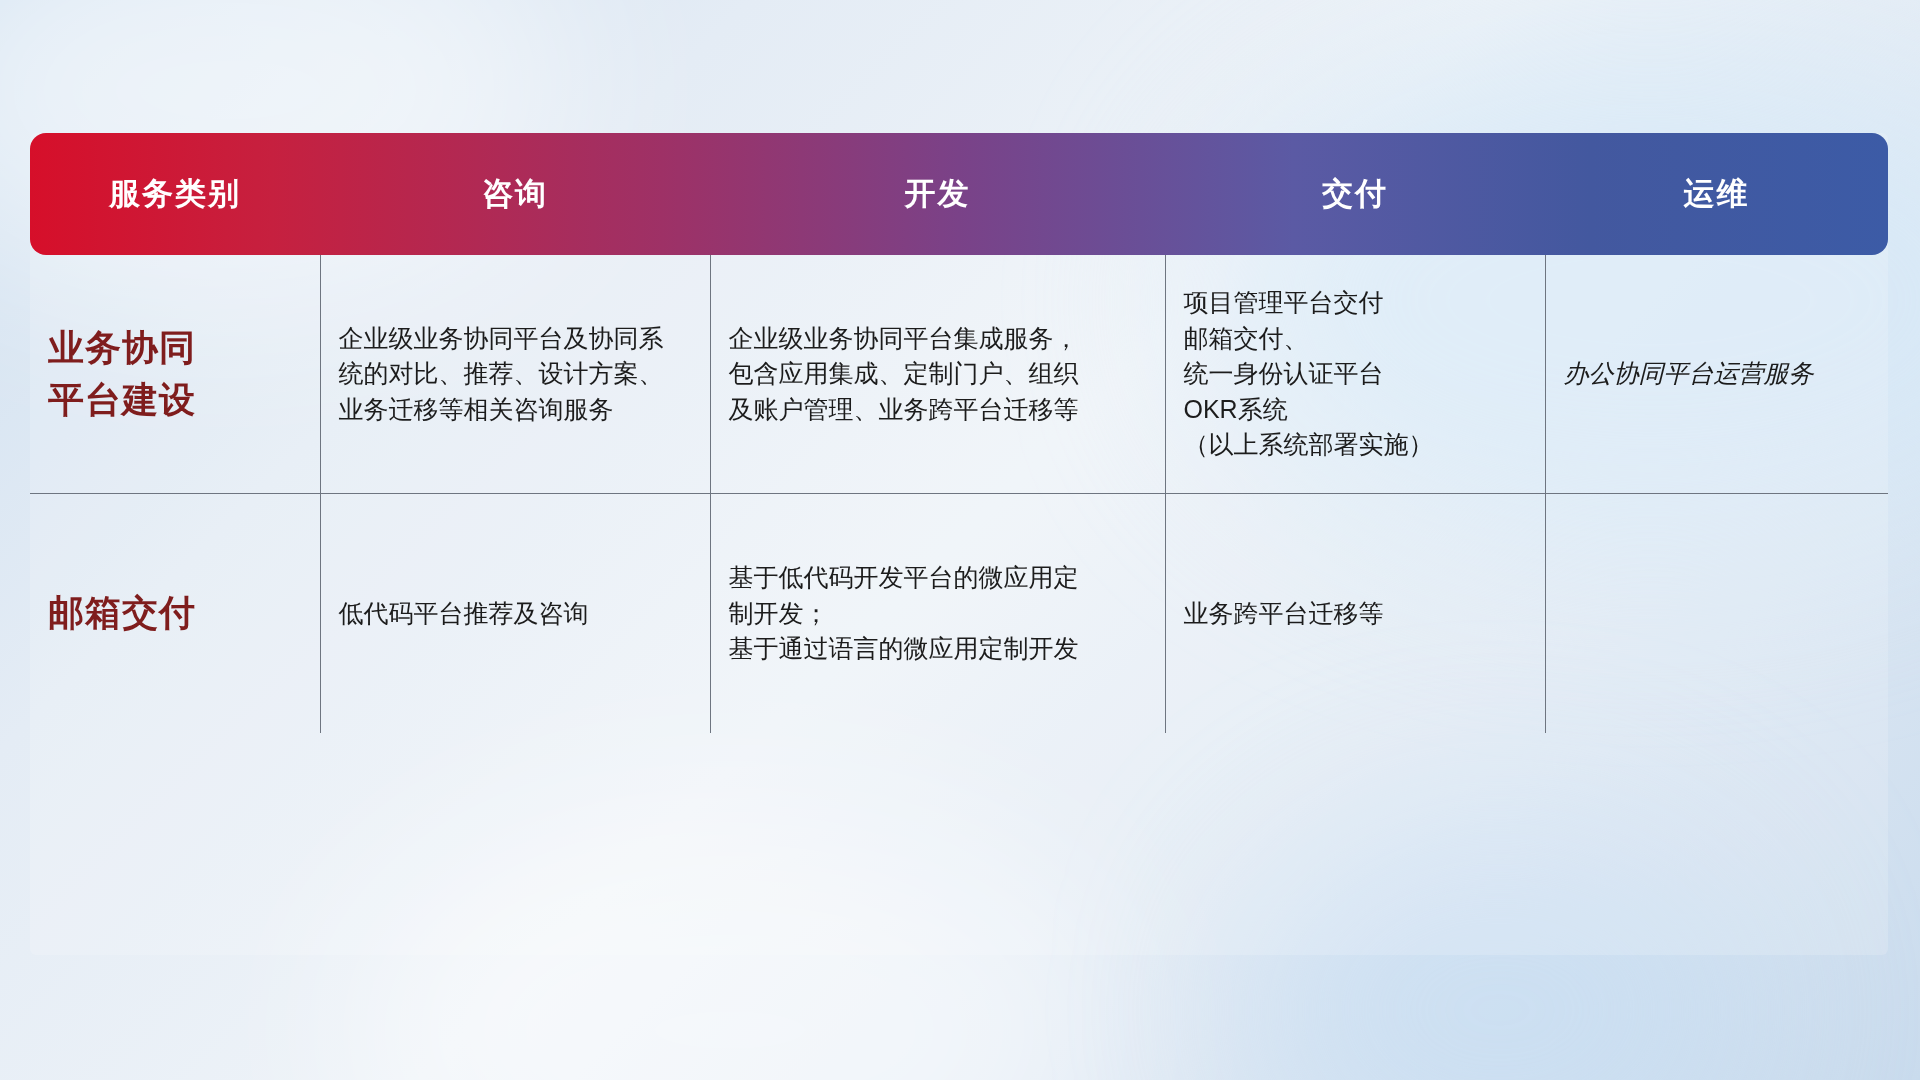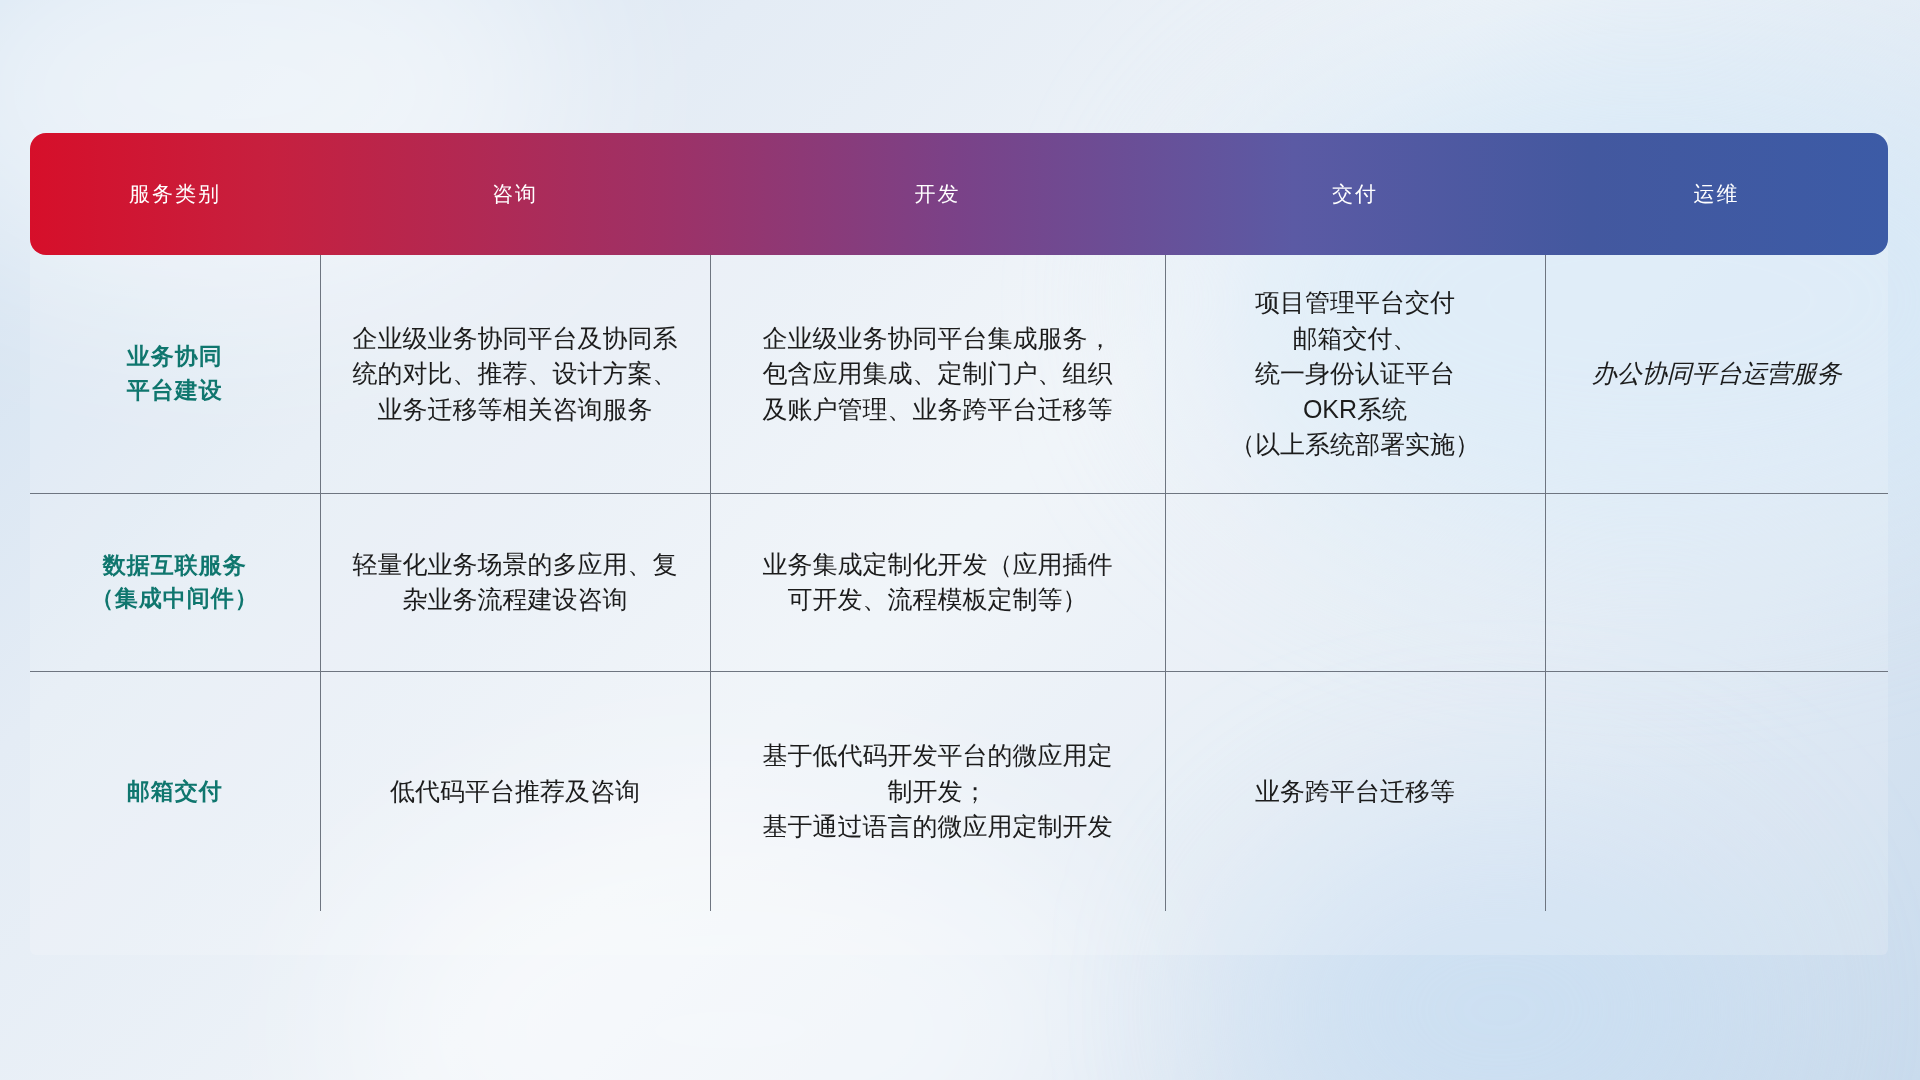--- a/index.html
+++ b/index.html
@@ -42,22 +42,22 @@
     table-layout: fixed;
   }
 
   
   thead tr.head-row {
     height: 122px;
   }
   thead th {
     padding: 0;
     color: #ffffff;
-    font-size: 21px;
-    font-weight: normal;
+    font-size: 31px;
+    font-weight: bold;
     letter-spacing: 2px;
     text-align: center;
     vertical-align: middle;
     position: relative;
   }
   .head-bg {
     position: absolute;
     left: 0; top: 0;
     width: 1858px;
     height: 122px;
@@ -68,38 +68,37 @@
   thead th span { position: relative; z-index: 2; }
 
   
   tbody td {
     border: 1px solid #6e7580;
     border-top: none;
     padding: 14px 18px;
     font-size: 25px;
     line-height: 1.42;
     color: #1c1c1c;
-    text-align: center;
     vertical-align: middle;
     background: transparent;
   }
   tbody tr td:first-child {
     border-left: none;
   }
   tbody tr td:last-child {
     border-right: none;
     font-style: italic;
   }
   tbody tr:last-child td {
     border-bottom: none;
   }
   td.cat-cell {
-    color: #0f766e;
+    color: #7f1d1d;
     font-weight: bold;
-    font-size: 23px;
+    font-size: 36px;
     letter-spacing: 1px;
     line-height: 1.45;
   }
   .r1 { height: 238px; }
   .r2 { height: 178px; }
   .r3 { height: 240px; }
   .cell-txt { display: block; white-space: pre-line; }
 </style>
 </head>
 <body>
@@ -158,40 +157,20 @@
             <span class="cell-txt">项目管理平台交付
 邮箱交付、
 统一身份认证平台
 OKR系统
 （以上系统部署实施）</span>
           </td>
         <td>
             <span class="cell-txt">办公协同平台运营服务</span>
           </td>
       </tr>
-      <tr class="r2">
-        <td class="cat-cell">
-            <span class="cell-txt">数据互联服务
-（集成中间件）</span>
-          </td>
-        <td>
-            <span class="cell-txt">轻量化业务场景的多应用、复
-杂业务流程建设咨询</span>
-          </td>
-        <td>
-            <span class="cell-txt">业务集成定制化开发（应用插件
-可开发、流程模板定制等）</span>
-          </td>
-        <td>
-            <span class="cell-txt"></span>
-          </td>
-        <td>
-            <span class="cell-txt"></span>
-          </td>
-      </tr>
       <tr class="r3">
         <td class="cat-cell">
             <span class="cell-txt">邮箱交付</span>
           </td>
         <td>
             <span class="cell-txt">低代码平台推荐及咨询</span>
           </td>
         <td>
             <span class="cell-txt">基于低代码开发平台的微应用定
 制开发；

